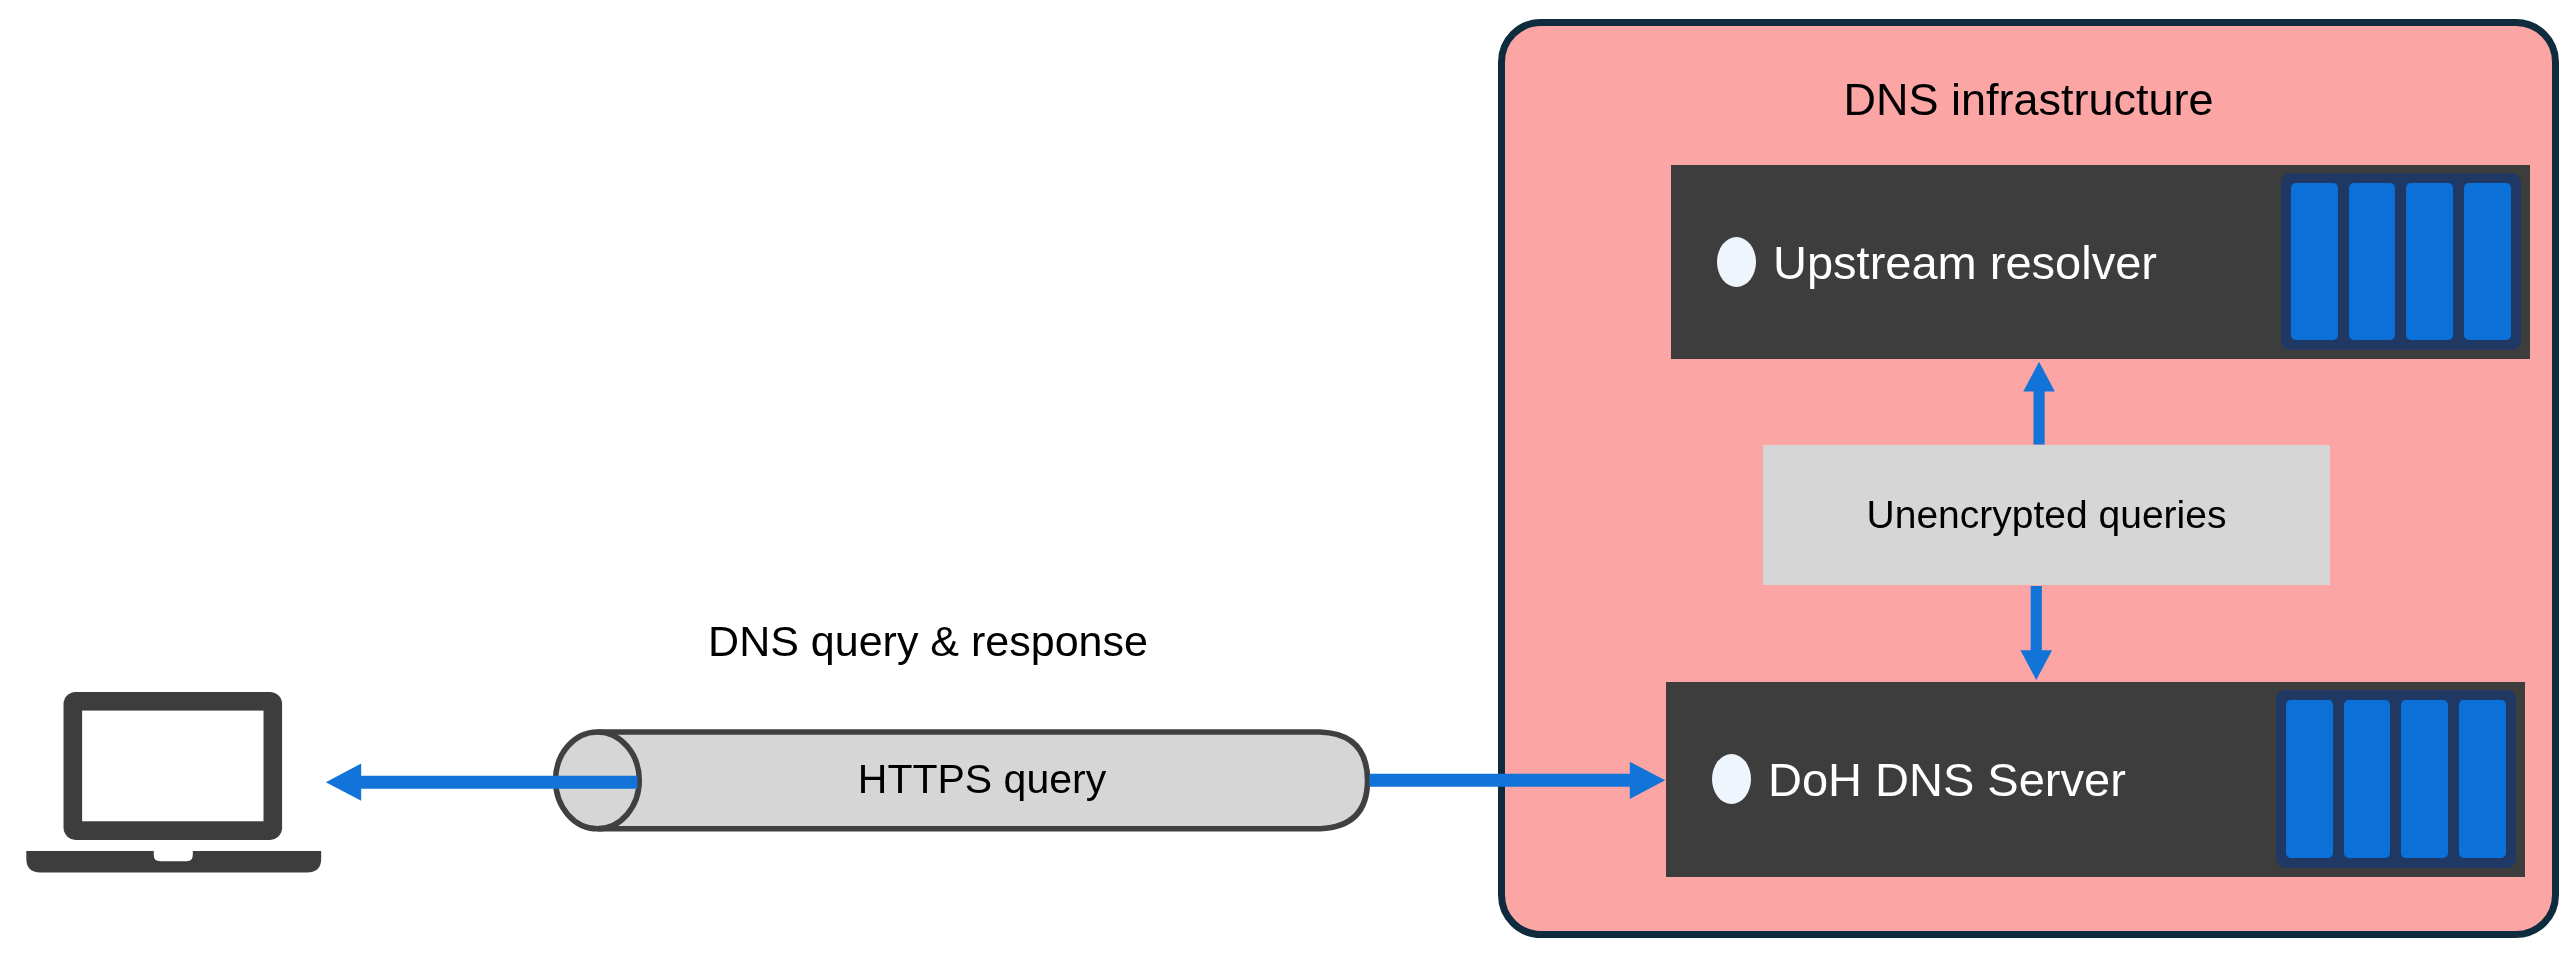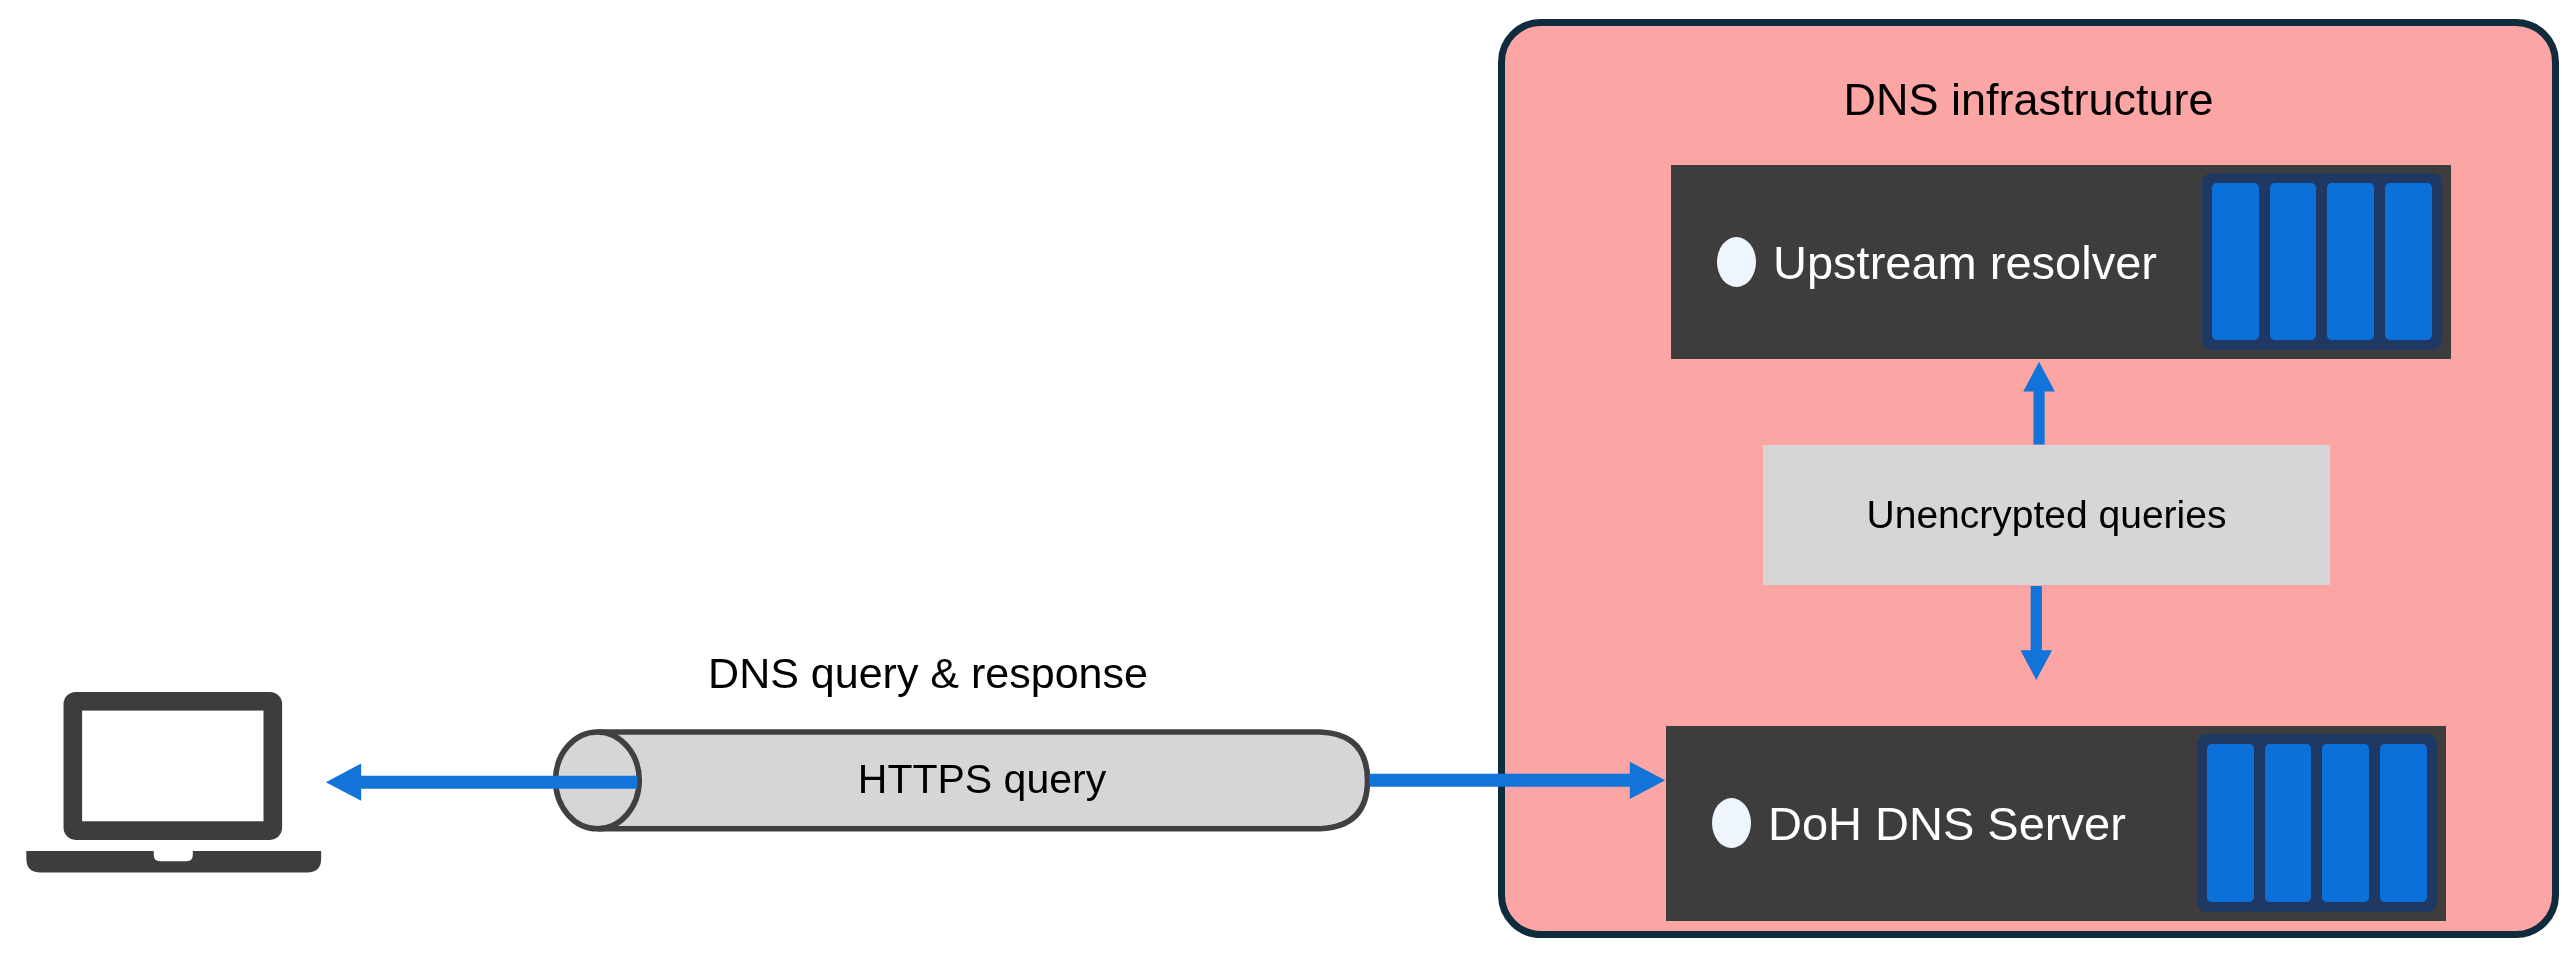--- a/index.html
+++ b/index.html
@@ -19,21 +19,21 @@
     z-index: 2;
     pointer-events: none;
   }
   .label {
     position: absolute;
     z-index: 3;
     text-align: center;
     white-space: nowrap;
     color: #000000;
   }
-  .flow-label   { left: 556px; top: 649px; width: 744px; font-size: 43px; }
+  .flow-label   { left: 556px; top: 617px; width: 744px; font-size: 43px; }
   .tunnel-label { left: 597px; top: 756px; width: 770px; font-size: 41px; }
 
   
   .infra {
     position: absolute;
     left: 1498px; top: 18.6px;
     width: 1061px; height: 919px;
     box-sizing: border-box;
     background: #fca5a5;
     border: 7.4px solid #0f2b3e;
@@ -44,24 +44,25 @@
     position: absolute;
     left: 0; top: 48px;
     width: 100%;
     text-align: center;
     font-size: 45px;
     color: #000000;
   }
   .server {
     position: absolute;
     background: #3d3d3d;
-    width: 780px;
+    width: 842px;
+    padding-left: 17px;
   }
   .server.upstream { left: 166px; top: 139px; height: 194px; }
-  .server.doh      { left: 161px; top: 656px; height: 195px; margin-top: 44px; }
+  .server.doh      { left: 161px; top: 656px; height: 195px; }
   .status-dot {
     position: absolute;
     left: 46px; top: 50%;
     width: 39px; height: 50px;
     margin-top: -25px;
     border-radius: 50%;
     background: #eef5fd;
   }
   .server-label {
     position: absolute;

